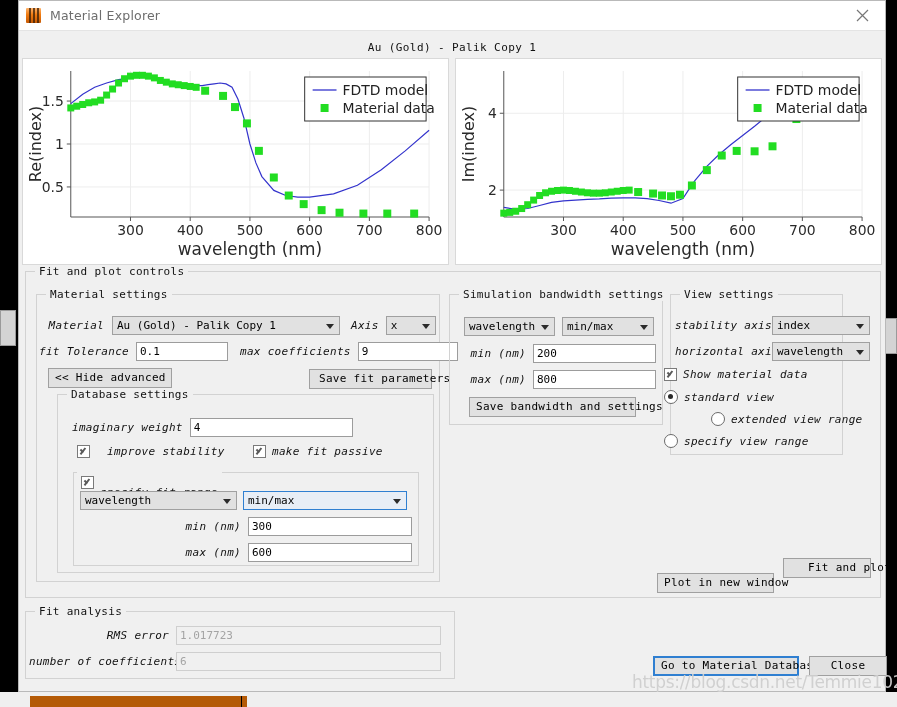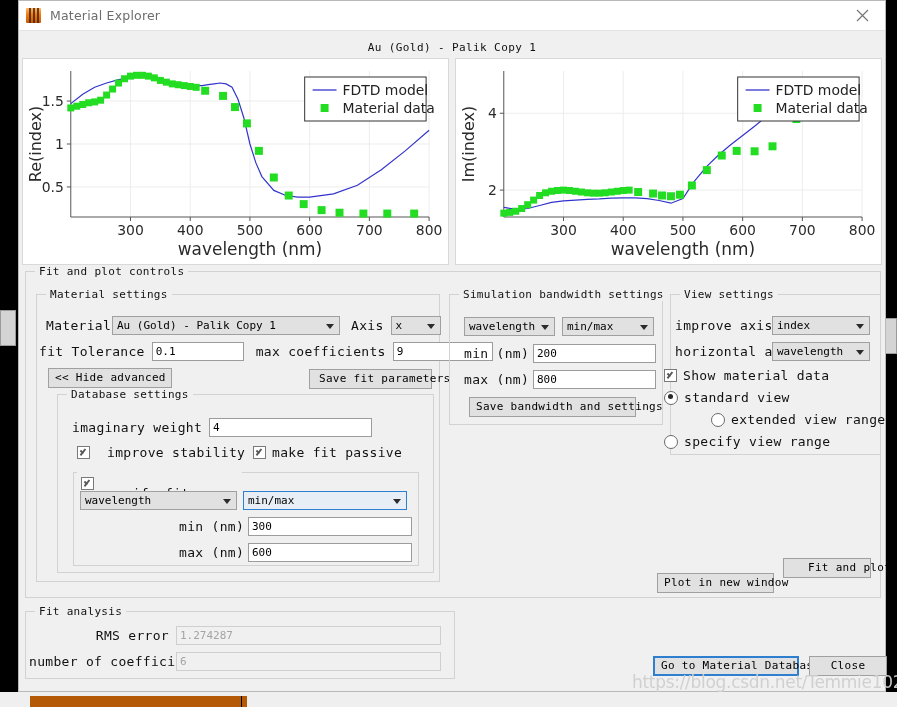--- a/index.html
+++ b/index.html
@@ -36,21 +36,21 @@
   
   #charts{position:absolute;left:3px;top:57px;width:860px;height:207px;display:flex;gap:6px;}
   .chart-card{background:#ffffff;border:1px solid #d9d9d9;box-sizing:border-box;position:relative;flex:1;}
   .chart-svg{display:block;width:100%;height:100%;}
 
   
   .gb{position:absolute;border:1px solid #d2d2d2;box-sizing:border-box;background:transparent;}
   .gb>.gb-title{position:absolute;top:-7px;left:9px;background:#f0f0f0;padding:0 4px;font-size:11px;color:#111;white-space:nowrap;letter-spacing:.3px;}
 
   
-  .lbl{font-size:13px;color:#111;letter-spacing:.3px;white-space:nowrap;}
+  .lbl{font-size:11px;color:#111;letter-spacing:.3px;white-space:nowrap;font-style:italic;}
   .txt{box-sizing:border-box;background:#fff;border:1px solid #9c9c9c;height:19px;line-height:17px;
        padding:0 3px;font-family:"DejaVu Sans Mono","Liberation Mono",monospace;font-size:11px;color:#000;}
   .txt.ro{background:#f0f0f0;border:1px solid #cfcfcf;color:#a4a4a4;}
   .combo{box-sizing:border-box;background:#e1e1e1;border:1px solid #a0a0a0;height:19px;line-height:17px;
          padding:0 18px 0 4px;font-size:11px;color:#000;position:relative;white-space:nowrap;overflow:hidden;}
   .combo.focus{border:1px solid #2f7fd1;background:#e8eef6;}
   .combo .arw{position:absolute;right:5px;top:7px;width:0;height:0;border-left:4px solid transparent;border-right:4px solid transparent;border-top:5px solid #2b2b2b;}
   .btn{box-sizing:border-box;background:#e1e1e1;border:1px solid #a0a0a0;height:20px;line-height:18px;
        text-align:center;font-size:11px;color:#000;letter-spacing:.3px;white-space:nowrap;padding:0 6px;}
   .btn.focus{border:2px solid #2f7fd1;line-height:16px;}
@@ -367,26 +367,26 @@
     <span class="lbl" style="width:62px;text-align:right;">min (nm)</span>
     <div class="txt" style="width:123px;margin-left:7px;">200</div>
   </div>
   <div class="row" style="left:445px;top:369px;">
     <span class="lbl" style="width:62px;text-align:right;">max (nm)</span>
     <div class="txt" style="width:123px;margin-left:7px;">800</div>
   </div>
 
   <div class="btn" style="position:absolute;left:450px;top:396px;width:167px;">Save bandwidth and settings</div>
 
-  <div class="gb" style="left:651px;top:293px;width:211px;height:161px;">
+  <div class="gb" style="left:651px;top:293px;width:173px;height:161px;">
     <span class="gb-title">View settings</span>
   </div>
 
   <div class="row" style="left:656px;top:315px;">
-    <span class="lbl" style="width:90px;text-align:right;">improve axis</span>
+    <span class="lbl" style="width:90px;text-align:right;">stability axis</span>
     <div class="combo" style="width:98px;margin-left:7px;">
       <span>index</span>
       <span class="arw"></span>
     </div>
   </div>
   <div class="row" style="left:656px;top:341px;">
     <span class="lbl" style="width:90px;text-align:right;">horizontal axis</span>
     <div class="combo" style="width:98px;margin-left:7px;">
       <span>wavelength</span>
       <span class="arw"></span>
@@ -411,21 +411,21 @@
   </div>
 
   <div class="btn" style="position:absolute;left:638px;top:572px;width:117px;">Plot in new window</div>
   <div class="btn" style="position:absolute;left:764px;top:557px;width:88px;padding-left:24px;">Fit and plot</div>
 
   <div class="gb" style="left:6px;top:610px;width:430px;height:68px;">
     <span class="gb-title">Fit analysis</span>
   </div>
   <div class="row" style="left:10px;top:625px;">
     <span class="lbl" style="width:140px;text-align:right;">RMS error</span>
-    <div class="txt ro" style="width:265px;margin-left:7px;">1.274287</div>
+    <div class="txt ro" style="width:265px;margin-left:7px;">1.017723</div>
   </div>
   <div class="row" style="left:10px;top:651px;">
     <span class="lbl" style="width:140px;text-align:right;">number of coefficients</span>
     <div class="txt ro" style="width:265px;margin-left:7px;">6</div>
   </div>
 
   <div class="btn focus" style="position:absolute;left:634px;top:655px;width:146px;">Go to Material Database</div>
   <div class="btn" style="position:absolute;left:790px;top:655px;width:78px;">Close</div>
 </div>
 

